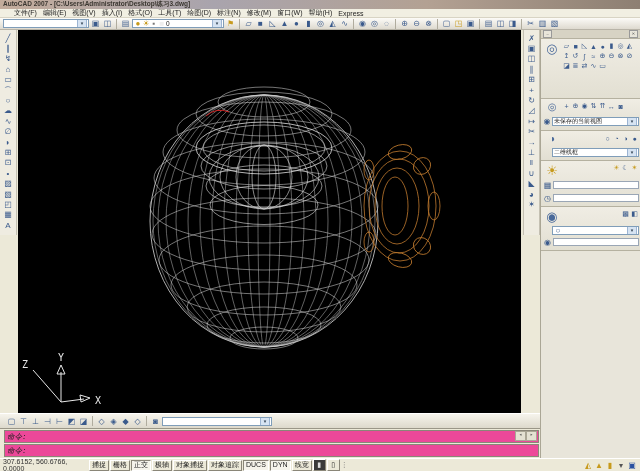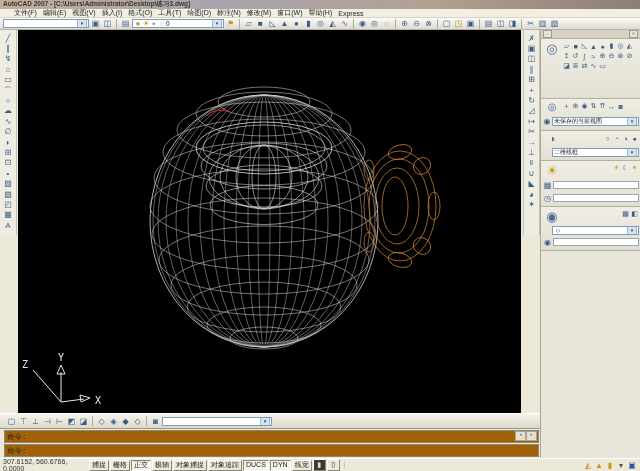--- a/index.html
+++ b/index.html
@@ -38,22 +38,22 @@
   
   #canvas{position:absolute;left:18px;top:30px;width:503px;height:383px;background:#000;}
   
   #views-toolbar{position:absolute;left:0;top:413px;width:540px;height:15px;
     background:linear-gradient(#f6f4ec,#ddd9cc);display:flex;align-items:center;gap:1px;
     padding-left:6px;box-sizing:border-box;border-top:1px solid #fff;}
   
   #cmd{position:absolute;left:0;top:428px;width:540px;height:30px;background:#ece9d8;
     border-top:1px solid #9a9688;box-sizing:border-box;padding:1px 1px 1px 4px;}
   .cmdgrip{position:absolute;left:0;top:428px;width:3px;height:30px;background:#cfccbd;}
-  .cmdbox{background:#a16207;border:1px solid #8a8678;height:13px;font-family:"Liberation Mono",monospace;
-    font-size:7.5px;line-height:12px;padding-left:2px;box-sizing:border-box;position:relative;}
+  .cmdbox{background:#ec4899;border:1px solid #8a8678;height:13px;font-family:"Liberation Mono",monospace;
+    font-size:7.5px;line-height:12px;padding-left:2px;box-sizing:border-box;position:relative;font-style:italic;}
   .cmdbox.hist{margin-bottom:1px;}
   .hscroll{position:absolute;right:1px;bottom:1px;display:flex;}
   .hscroll div{width:9px;height:8px;background:#e4e1d2;border:1px solid #aaa695;font-size:5px;
     line-height:7px;text-align:center;color:#555;}
   
   #statusbar{position:absolute;left:0;top:458px;width:640px;height:13px;background:#ece9d8;
     border-top:1px solid #fff;display:flex;align-items:center;box-sizing:border-box;padding:0 3px;}
   #coords{width:86px;color:#333;}
   .sbtn{border:1px solid;border-color:#fff #8a8678 #8a8678 #fff;background:#ece9d8;
     padding:0 2px;height:9px;line-height:8px;margin-right:1px;white-space:nowrap;}

